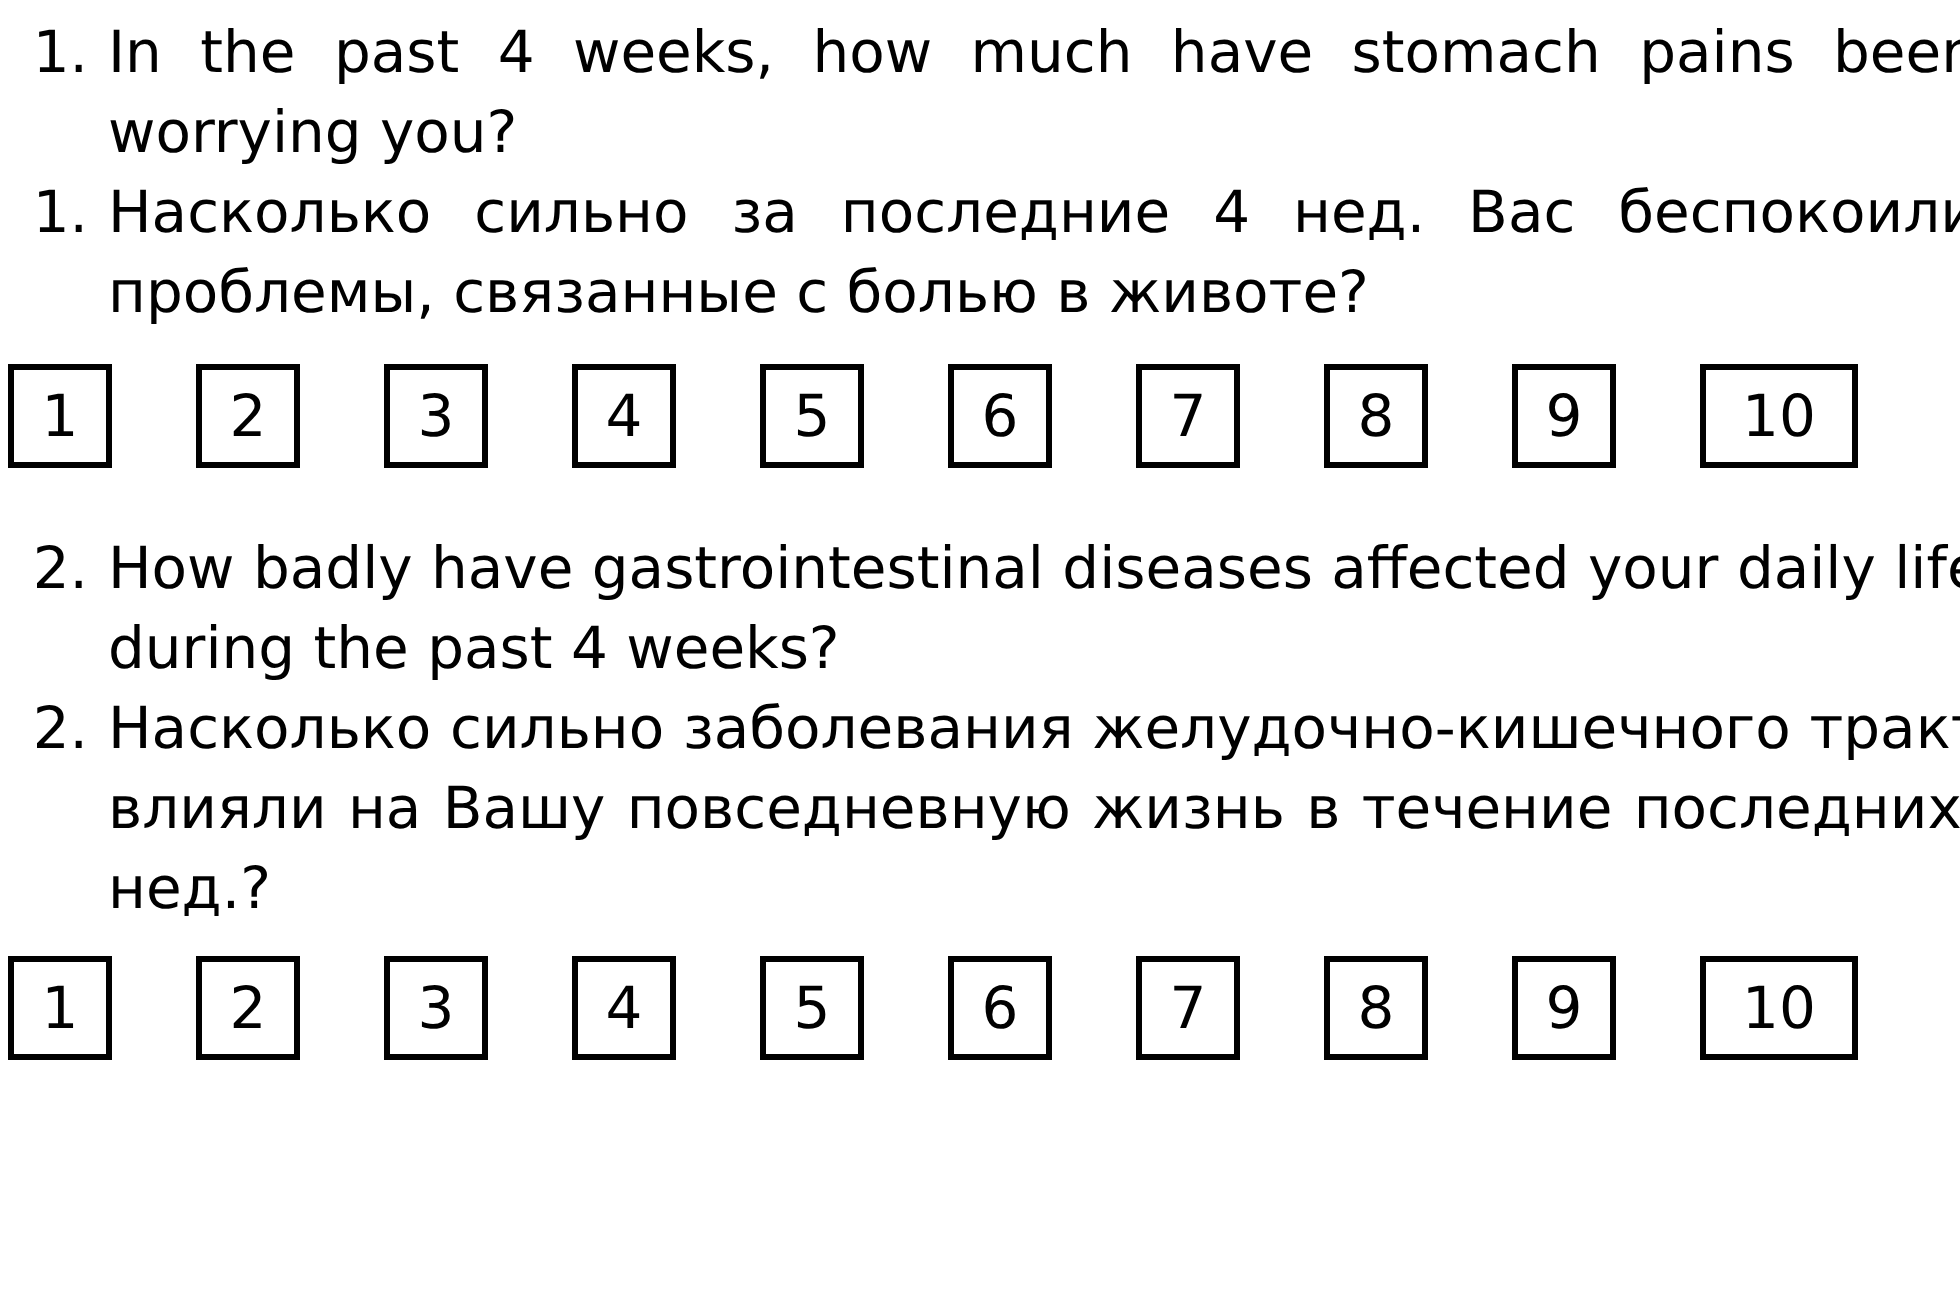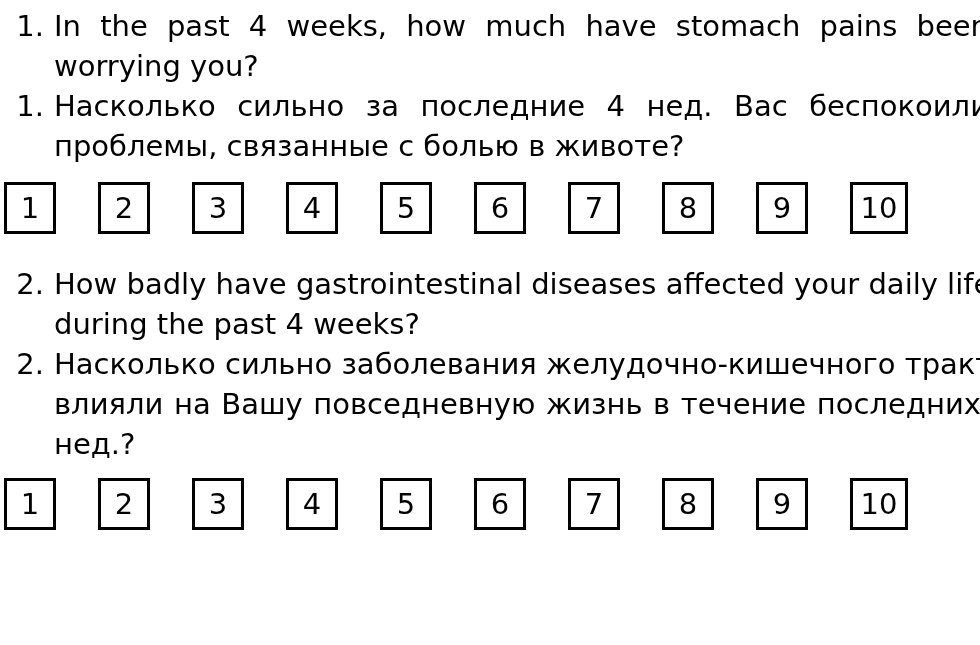--- a/index.html
+++ b/index.html
@@ -74,21 +74,21 @@
     border: 3px solid #000;
     box-sizing: border-box;
     display: flex;
     align-items: center;
     justify-content: center;
     font-size: 29px;
     line-height: 1;
     background: #fff;
   }
   .scale-box.wide {
-    width: 58px;
+    width: 79px;
   }
   .spacer-a { height: 16px; }
   .spacer-b { height: 30px; }
   .spacer-c { height: 14px; }
   .block2 { margin-top: 0px; }
 </style>
 </head>
 <body>
 
 <div class="page">

